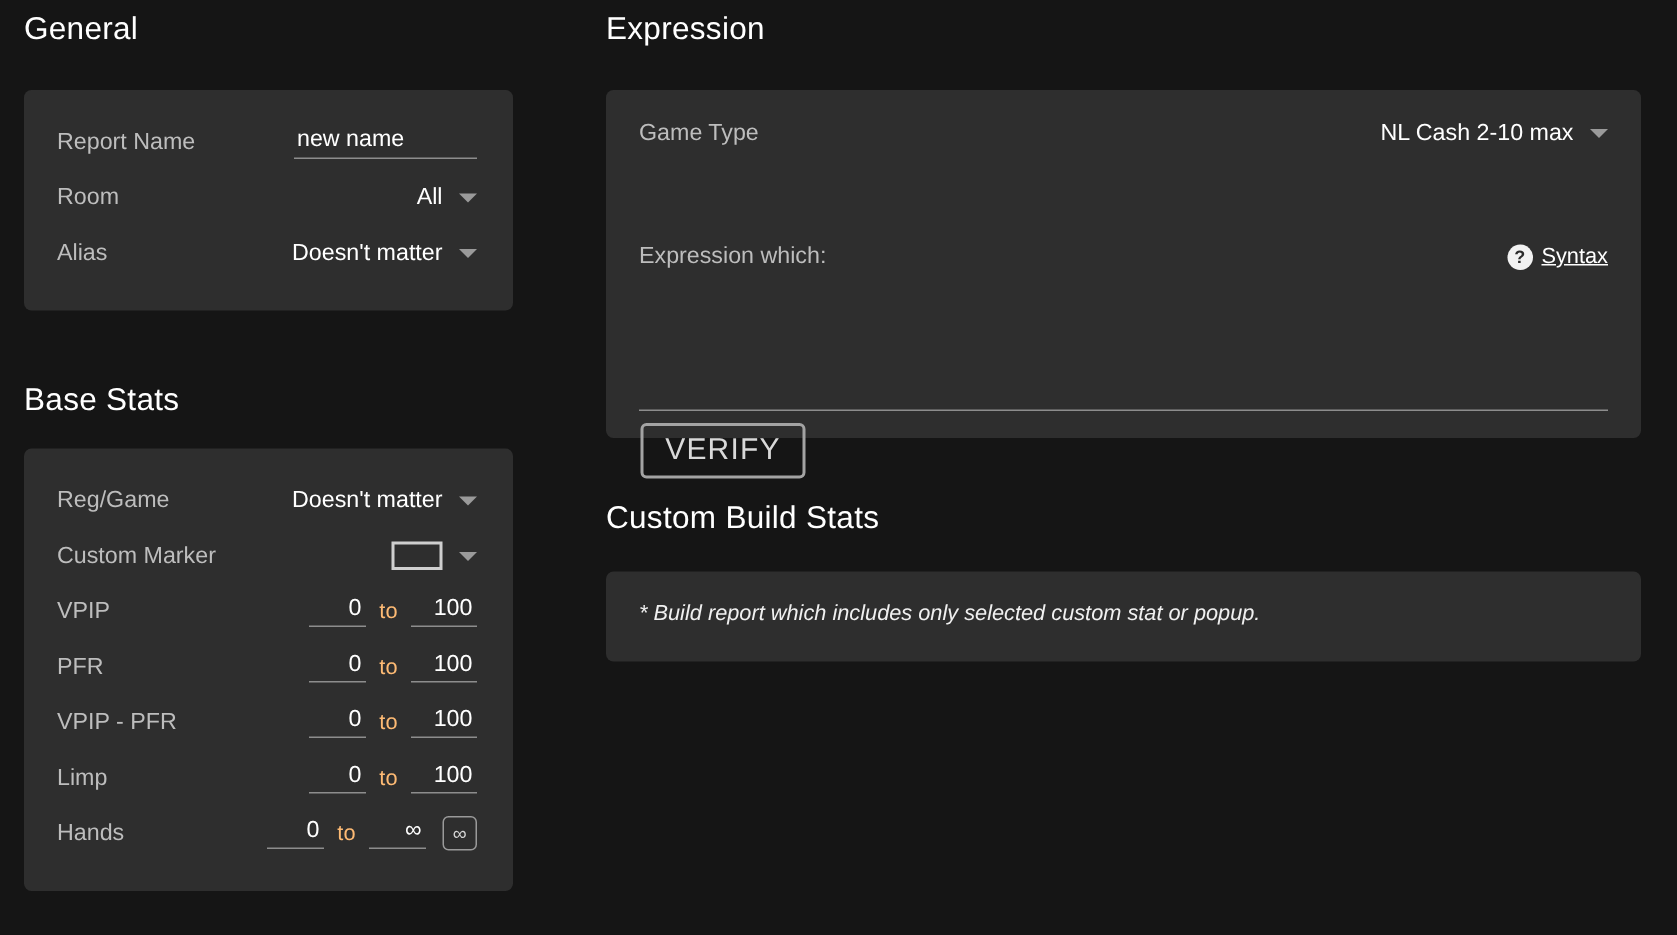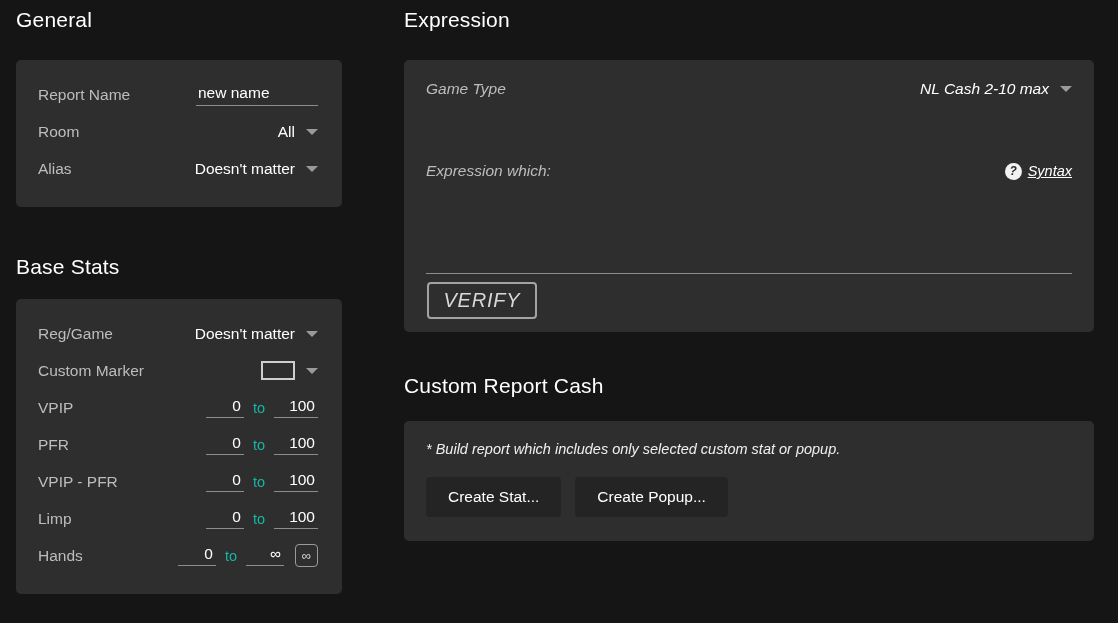--- a/index.html
+++ b/index.html
@@ -74,21 +74,21 @@
   .num-input {
     color: #ffffff;
     font-size: 15.5px;
     border-bottom: 1px solid #8d8d8d;
     padding: 0 3px 2px 3px;
     min-width: 38px;
     text-align: right;
   }
   .num-input.wide { min-width: 44px; }
   .to-label {
-    color: #14b8a6;
+    color: #fdba74;
     font-size: 14.5px;
     margin: 0 9px;
   }
 
   .marker-swatch {
     width: 34px; height: 19px;
     border: 2px solid #cfcfcf;
     background: #2e2e2e;
   }
 
@@ -99,21 +99,21 @@
     color: #d6d6d6;
     font-size: 13px;
     display: flex;
     align-items: center;
     justify-content: center;
     margin-left: 11px;
     cursor: pointer;
   }
 
   
-  .panel-expr { margin-top: 28px; padding: 20px 22px 22px 22px; height: 272px; position: relative; font-style: italic; }
+  .panel-expr { margin-top: 28px; padding: 20px 22px 22px 22px; height: 232px; position: relative; }
 
   .expr-top { display: flex; align-items: center; }
 
   .expr-mid {
     position: absolute;
     left: 22px; right: 22px;
     top: 102px;
     display: flex;
     align-items: center;
   }
@@ -314,24 +314,20 @@
           <span class="help-icon">?</span>
           <span class="syntax-link">Syntax</span>
         </span>
       </div>
 
       <div class="expr-input"></div>
 
       <div class="verify-btn">VERIFY</div>
     </div>
 
-    <div class="section-title crs-title">Custom Report Cash</div>
+    <div class="section-title crs-title">Custom Build Stats</div>
 
     <div class="panel panel-crs">
       <div class="crs-note">* Build report which includes only selected custom stat or popup.</div>
-      <div class="crs-buttons">
-        <div class="flat-btn">Create Stat...</div>
-        <div class="flat-btn">Create Popup...</div>
-      </div>
     </div>
 
   </div>
 </div>
 
 </body></html>

